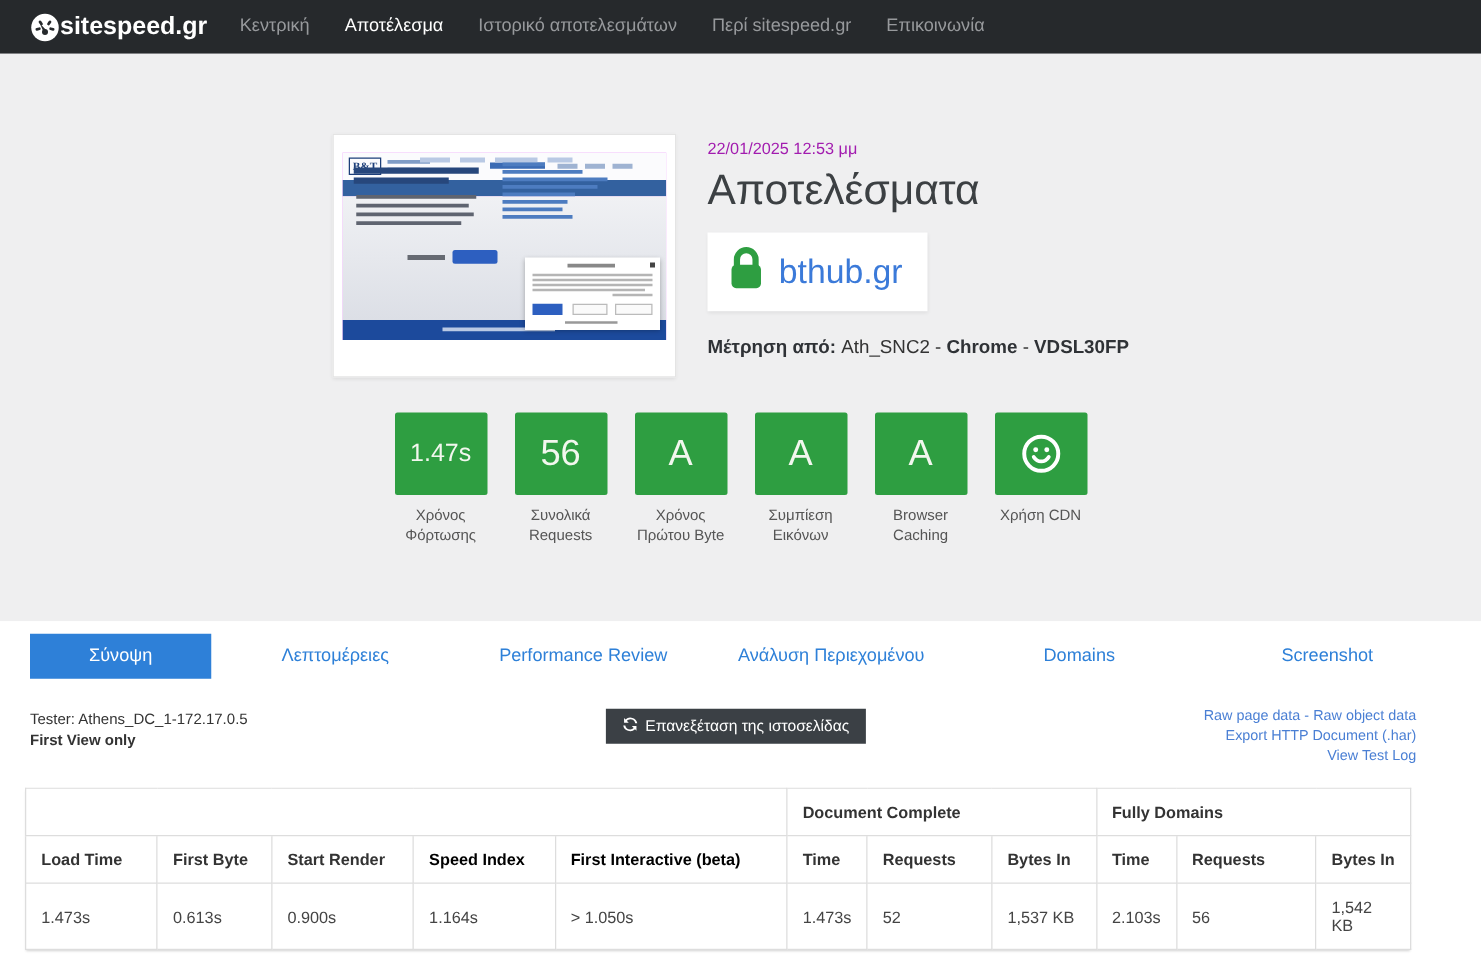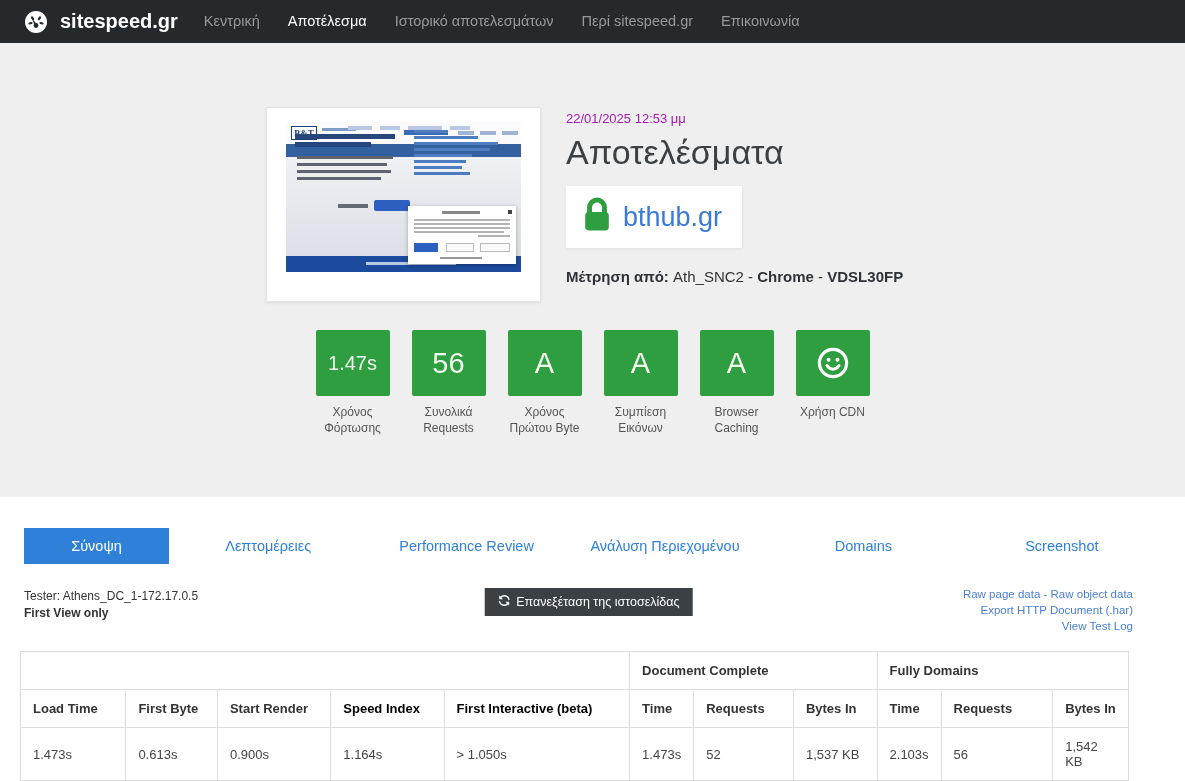--- a/index.html
+++ b/index.html
@@ -4,34 +4,34 @@
 <style>
   * { box-sizing: border-box; margin: 0; padding: 0; }
   html,body { width:1185px; height:781px; }
   body {
     font-family: "Liberation Sans", "DejaVu Sans", sans-serif;
     background:#ffffff; overflow:hidden; color:#333;
   }
 
   
   .navbar { height:43px; background:#26292c; display:flex; align-items:center; padding-left:24px; }
-  .brand { display:flex; align-items:center; gap:12px; color:#fff; font-size:20px; font-weight:700; margin-right:12px; cursor:pointer; }
+  .brand { display:flex; align-items:center; gap:0; color:#fff; font-size:20px; font-weight:700; margin-right:12px; cursor:pointer; }
   .brand svg { display:block; }
   .nav-item { color:#97999c; font-size:14.5px; line-height:43px; padding:0 14px; cursor:pointer; white-space:nowrap; }
   .nav-item.active { color:#ffffff; }
 
   
   .hero-section { background:#efeff0; height:454px; }
   .hero { display:flex; gap:25px; padding:64px 0 0 266px; }
 
   .thumb-card { width:275px; height:195px; background:#fff; border:1px solid #e4e4e4;
     box-shadow:0 1px 3px rgba(0,0,0,.09); cursor:pointer; }
 
   
-  .mini { position:relative; width:235px; height:150px; margin:14px auto 0; background:#f0abfc; overflow:hidden; }
+  .mini { position:relative; width:259px; height:150px; margin:14px auto 0; background:#f0abfc; overflow:hidden; }
   .mini i { position:absolute; display:block; }
   .m-header { top:0; left:0; right:0; height:22px; background:#fbfbfd; }
   .m-logo { top:4px; left:5px; width:26px; height:14px; border:1px solid #1d3f7a; color:#1d3f7a;
     font:700 9px/13px "Liberation Serif", serif; text-align:center; }
   .m-hl1 { top:6px; left:36px; width:34px; height:3px; background:#7f9cc6; }
   .m-hl2 { top:12px; left:36px; width:26px; height:3px; background:#a8bcd8; }
   .m-phone { top:8px; left:118px; width:44px; height:5px; background:#3b6bb4; }
   .m-hm1 { top:9px; left:172px; width:16px; height:4px; background:#9fb3d2; }
   .m-hm2 { top:9px; left:194px; width:16px; height:4px; background:#9fb3d2; }
   .m-hm3 { top:9px; left:216px; width:16px; height:4px; background:#9fb3d2; }
@@ -84,21 +84,21 @@
 
   
   .metrics-row { display:flex; justify-content:center; margin-top:28px; }
   .metric { width:96px; text-align:center; }
   .metric-box { width:74px; height:66px; margin:0 auto; background:#2e9e41; border-radius:2px;
     display:flex; align-items:center; justify-content:center; color:#f2f7ee; font-size:29px; }
   .metric.small-val .metric-box { font-size:20px; }
   .metric-label { margin-top:9px; font-size:12px; color:#555; line-height:1.3; }
 
   
-  .tabs-strip { background:#fff; padding:31px 24px 14px; display:flex; }
+  .tabs-strip { background:#fff; padding:10px 24px 14px; display:flex; }
   .tab { flex:1; text-align:center; line-height:36px; height:36px; font-size:14.5px; color:#2e80d8; cursor:pointer; }
   .tab.active { flex:0 0 145px; background:#2e80d8; color:#fff; }
 
   
   .summary { position:relative; background:#fff; height:73px; }
   .tester-block { position:absolute; left:24px; top:10px; font-size:12px; color:#333; line-height:17px; }
   .first-view { font-weight:700; }
   .retest-btn { position:absolute; left:50%; top:10px; transform:translateX(-52%);
     background:#3b4045; color:#fff; border:none; font-size:12.5px; padding:6px 13px;
     display:inline-flex; align-items:center; gap:6px; cursor:pointer; font-family:inherit; }

